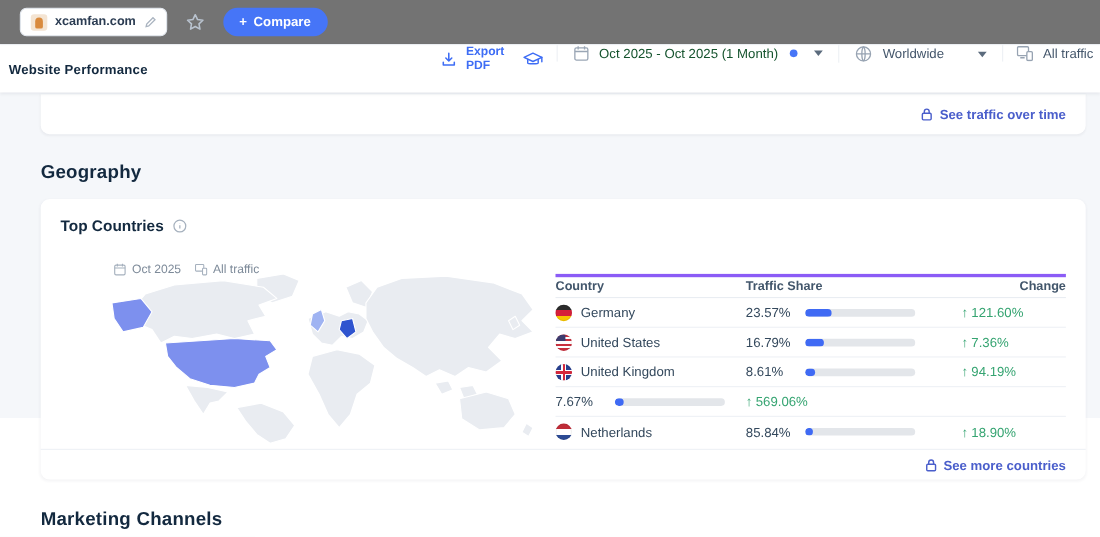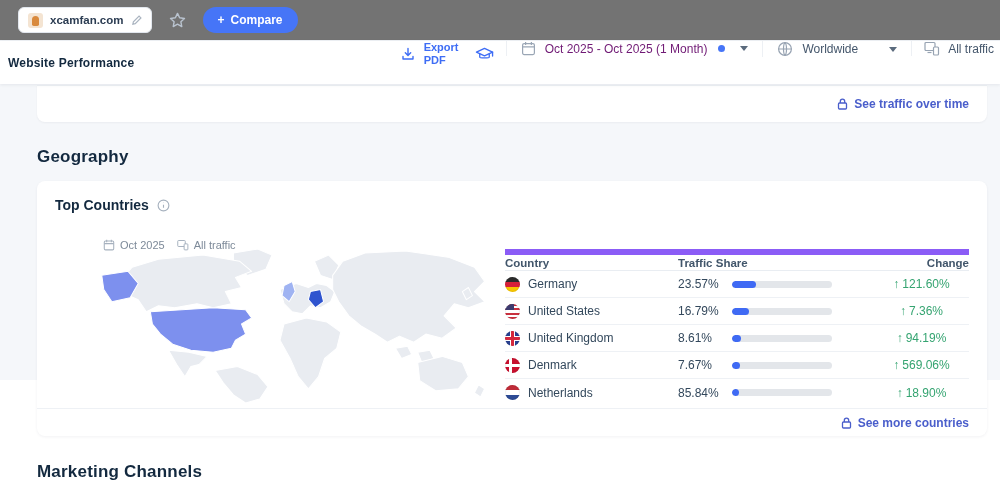--- a/index.html
+++ b/index.html
@@ -36,21 +36,21 @@
   
   .header{position:absolute;top:41px;left:0;right:0;height:43px;background:#fff;
     box-shadow:0 1px 3px rgba(30,40,60,.08);display:flex;align-items:center;z-index:2;}
   .page-title{margin-left:8px;font-size:12px;font-weight:700;color:var(--navy);letter-spacing:.2px;}
   .toolbar{margin-left:auto;display:flex;align-items:flex-start;height:100%;}
   .tb-section{display:flex;align-items:center;}
   .tb-divider{border-left:1px solid #edf0f4;}
   .export-sec{gap:9px;padding:0 12px;color:#3e6df5;cursor:pointer;}
   .export-label{font-size:11px;font-weight:700;line-height:1.15;width:40px;}
   .hat-btn{display:flex;align-items:center;color:#3e6df5;margin-left:2px;cursor:pointer;}
-  .date-sec{gap:9px;padding:0 14px;font-size:12px;color:#701a75;cursor:pointer;}
+  .date-sec{gap:9px;padding:0 14px;font-size:12px;color:#14532d;cursor:pointer;}
   .blue-dot{width:7px;height:7px;border-radius:50%;background:var(--accent);margin-left:2px;}
   .caret{width:0;height:0;border-left:4px solid transparent;border-right:4px solid transparent;
     border-top:5px solid #5b6b7d;margin-left:6px;}
   .region-sec{gap:9px;padding:0 14px;font-size:12px;color:#44566b;cursor:pointer;min-width:106px;}
   .region-sec .caret{margin-left:22px;}
   .traffic-sec{gap:8px;padding:0 6px 0 12px;font-size:12px;color:#44566b;cursor:pointer;}
   .gray-icon{color:#97a3b2;display:flex;align-items:center;}
 
   
   .content{position:absolute;top:84px;left:0;right:0;height:296px;background:#f5f7fa;}
@@ -70,31 +70,31 @@
     font-size:11px;color:var(--muted);padding-left:48px;}
   .tc-sub .gap{margin-left:7px;}
   .tc-map{position:absolute;left:22px;top:66px;width:440px;height:158px;}
   .land{fill:#e9ecf1;stroke:#ffffff;stroke-width:1;stroke-linejoin:round;}
   .hl-us{fill:var(--map-us);}
   .hl-de{fill:var(--map-de);}
   .hl-gb{fill:var(--map-gb);}
 
   .tc-table{position:absolute;left:468px;top:68px;width:464px;}
   .t-head{display:grid;grid-template-columns:173px 1fr 95px;height:22px;align-items:center;
-    border-top:6px solid #8b5cf6;border-bottom:1px solid #e9edf2;
+    border-top:3px solid #8b5cf6;border-bottom:1px solid #e9edf2;
     font-size:11.5px;color:#42566b;font-weight:600;}
   .t-row{display:grid;grid-template-columns:173px 1fr 95px;height:27px;align-items:center;
     border-bottom:1px solid #eef1f5;font-size:12px;color:var(--body-gray);cursor:default;}
   .t-row:last-child{border-bottom:none;}
   .c-country{display:flex;align-items:center;gap:8px;}
   .c-share{display:flex;align-items:center;gap:8px;}
   .share-val{width:46px;}
   .bar-track{width:100px;height:7px;border-radius:4px;background:var(--bar-track);overflow:hidden;}
   .bar-fill{height:100%;border-radius:4px;background:var(--bar);}
-  .c-change{text-align:center;color:var(--positive);}
+  .c-change{text-align:left;color:var(--positive);}
   .c-change .arrow{margin-right:3px;}
   .th-change{text-align:right;}
   .tc-footer{position:absolute;left:0;right:0;bottom:0;height:28px;border-top:1px solid #eef1f5;
     display:flex;align-items:center;justify-content:flex-end;padding-right:18px;}
 
   
   .flag{width:15px;height:15px;border-radius:50%;flex:0 0 15px;position:relative;overflow:hidden;
     box-shadow:inset 0 0 0 1px rgba(0,0,0,.06);}
   .flag-de{background:linear-gradient(180deg,#2b2b2b 0 34%,#d62039 34% 67%,#f7c600 67%);}
   .flag-us{background:linear-gradient(180deg,#c9303e 0 15%,#fff 15% 29%,#c9303e 29% 43%,#fff 43% 57%,#c9303e 57% 71%,#fff 71% 85%,#c9303e 85%);}
@@ -308,24 +308,20 @@
       <span class="bar-track">
         <span class="bar-fill" style="display: block; width: 8.61%;"></span>
       </span>
     </div>
     <div class="c-change">
       <span class="arrow">↑</span><span>94.19%</span>
     </div>
   </div>
 
   <div class="t-row">
-    <div class="c-country">
-      <span class="flag flag-dk"></span>
-      <span>Denmark</span>
-    </div>
     <div class="c-share">
       <span class="share-val">7.67%</span>
       <span class="bar-track">
         <span class="bar-fill" style="display: block; width: 7.67%;"></span>
       </span>
     </div>
     <div class="c-change">
       <span class="arrow">↑</span><span>569.06%</span>
     </div>
   </div>

